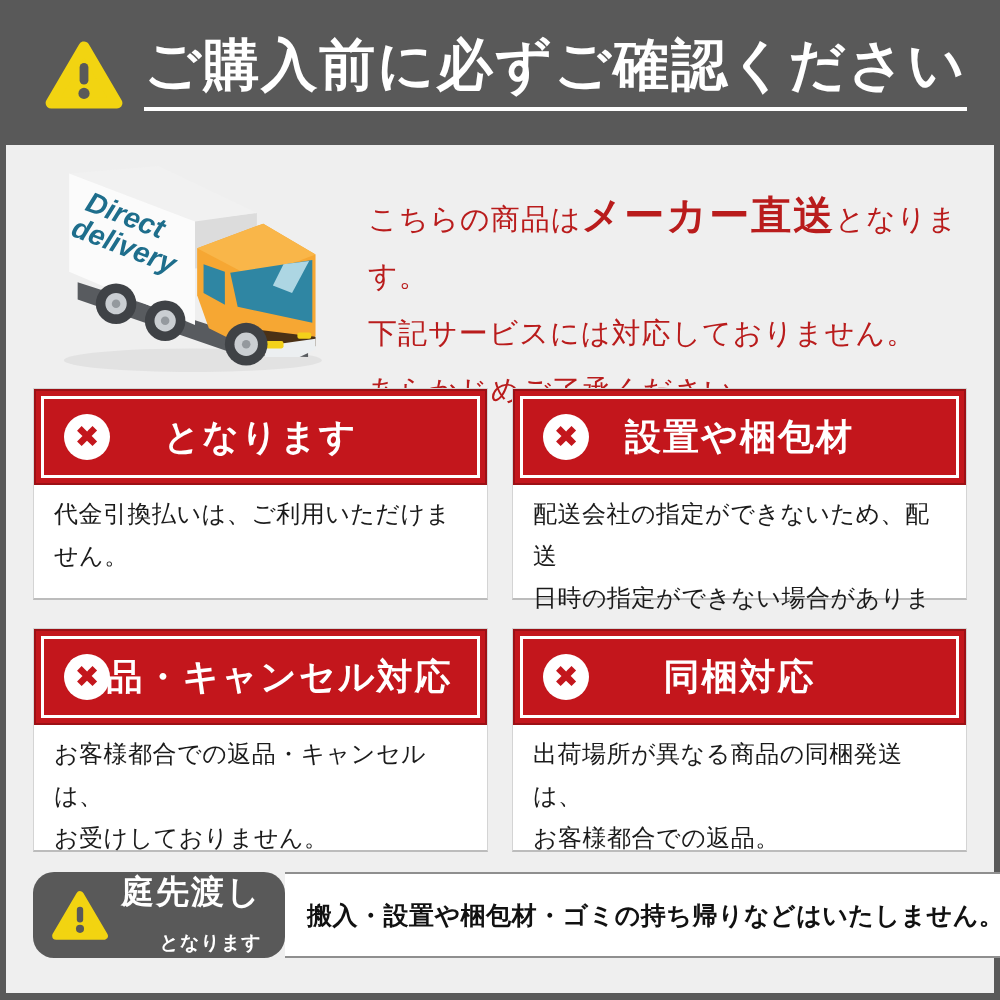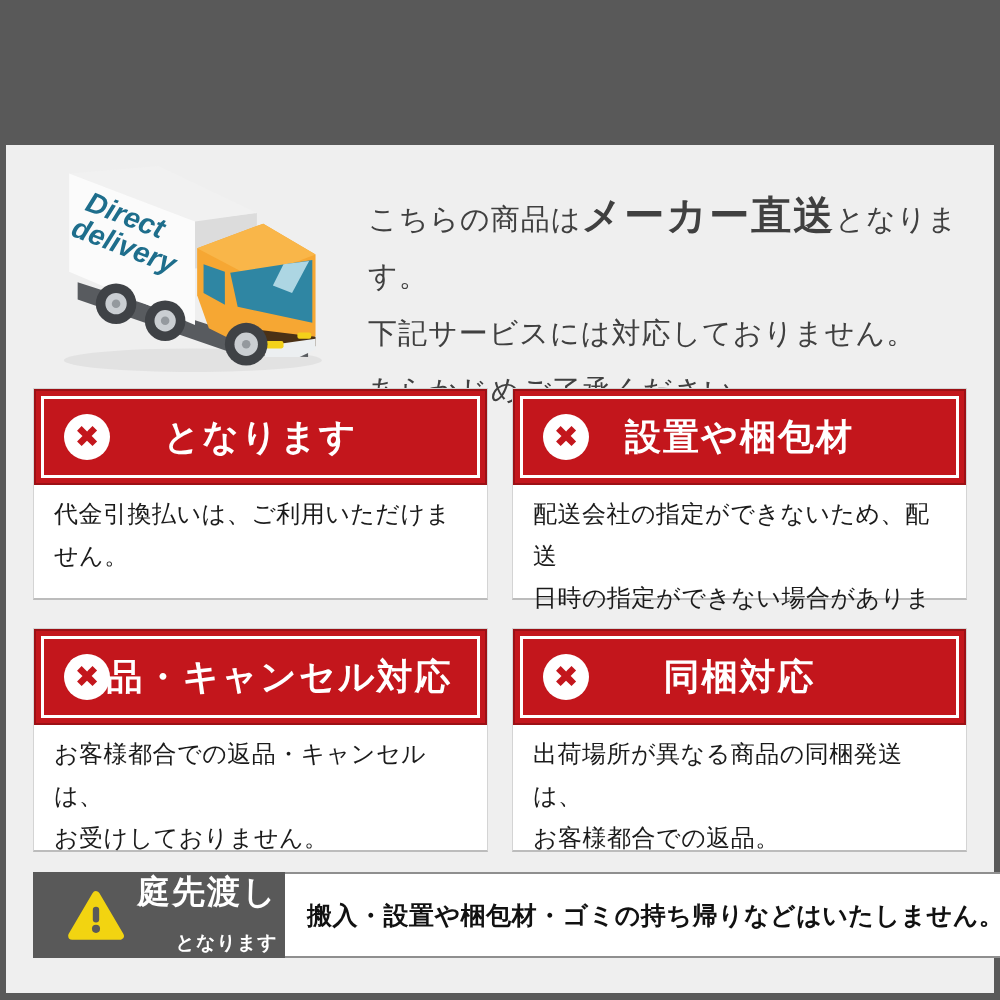--- a/index.html
+++ b/index.html
@@ -11,21 +11,21 @@
           display:flex;align-items:center;}
   .header .tri{margin:4px 20px 0 44px;flex:0 0 auto;}
   .page-title{color:#fff;font-size:56px;font-weight:bold;letter-spacing:2px;white-space:nowrap;
               border-bottom:4px solid #fff;padding-bottom:11px;line-height:1.1;}
 
   
   .content{position:absolute;left:6px;top:145px;width:988px;height:848px;background:#efefef;}
 
   
   .intro-truck{position:absolute;left:50px;top:20px;}
-  .intro-text{position:absolute;left:362px;top:42px;font-size:29px;color:#404040;line-height:57px;
+  .intro-text{position:absolute;left:362px;top:42px;font-size:29px;color:#b91c1c;line-height:57px;
               letter-spacing:1px;}
   .intro-text .big{font-size:40px;font-weight:bold;letter-spacing:2px;}
 
   
   .grid{position:absolute;left:27px;top:243px;width:934px;display:grid;
         grid-template-columns:455px 455px;grid-template-rows:212px 224px;
         column-gap:24px;row-gap:28px;}
   .card{background:#fff;border:1px solid #d4d4d4;border-bottom:2px solid #bcbcbc;
         display:flex;flex-direction:column;box-sizing:border-box;}
   .card-header{flex:0 0 96px;background:#c3161c;border:2px solid #9c1015;padding:5px;box-sizing:border-box;}
@@ -35,36 +35,44 @@
            width:46px;height:46px;border-radius:50%;background:#fff;color:#c3161c;
            display:flex;align-items:center;justify-content:center;
            font-size:30px;font-weight:bold;line-height:1;}
   .card-title{color:#fff;font-size:36px;font-weight:bold;letter-spacing:2px;white-space:nowrap;}
   .card-body{flex:1;padding:8px 20px 0 20px;font-size:24px;line-height:42px;color:#1b1b1b;
              letter-spacing:0.5px;white-space:pre-line;}
 
   
   .footer-bar{position:absolute;left:27px;top:727px;width:940px;height:86px;display:flex;box-sizing:border-box;}
   .badge{flex:0 0 252px;background:#595959;display:flex;align-items:center;box-sizing:border-box;
-         padding-left:34px;}
+         padding-left:18px;border-radius:21px;}
   .badge .tri{flex:0 0 auto;margin-right:12px;}
   .badge-text{color:#fff;}
   .badge-title{font-size:33px;font-weight:bold;letter-spacing:2px;line-height:1.1;}
   .badge-sub{font-size:19px;font-weight:bold;text-align:right;letter-spacing:1px;margin-top:19px;}
   .note{flex:1;background:#fff;border:2px solid #8f8f8f;border-left:none;box-sizing:border-box;
         display:flex;align-items:center;padding:0 4px 0 22px;
         font-size:25px;font-weight:bold;color:#111;letter-spacing:0.5px;white-space:nowrap;}
 
   svg text{font-family:"Liberation Sans","DejaVu Sans",sans-serif;}
 </style>
 </head>
 <body>
 
 <div class="frame">
 
+  <div class="header">
+    <svg class="tri" width="80" height="74" viewBox="0 0 100 90">
+      <path d="M50 10 L91 80 L9 80 Z" fill="#f2d411" stroke="#f2d411" stroke-width="14" stroke-linejoin="round"></path>
+      <rect x="44.5" y="30" width="11" height="27" rx="5.5" fill="#595959"></rect>
+      <circle cx="50" cy="68" r="7" fill="#595959"></circle>
+    </svg>
+    <div class="page-title">ご購入前に必ずご確認ください</div>
+  </div>
 
   <div class="content">
 
     <svg class="intro-truck" width="278" height="208" viewBox="0 0 260 195">
       <ellipse cx="128" cy="183" rx="121" ry="11" fill="#e2e2e2"></ellipse>
       <polygon points="20,110 175,160 236,172 236,180 170,178 20,126" fill="#585b5f"></polygon>
       <polygon points="130,52 188,45 188,92 130,97" fill="#dcdcdc"></polygon>
       <polygon points="12,8 96,1 188,45 130,53" fill="#f1f1f1"></polygon>
       <polygon points="12,8 130,53 130,150 12,100" fill="#fbfbfb"></polygon>
       <g transform="translate(26,42) rotate(21)">

